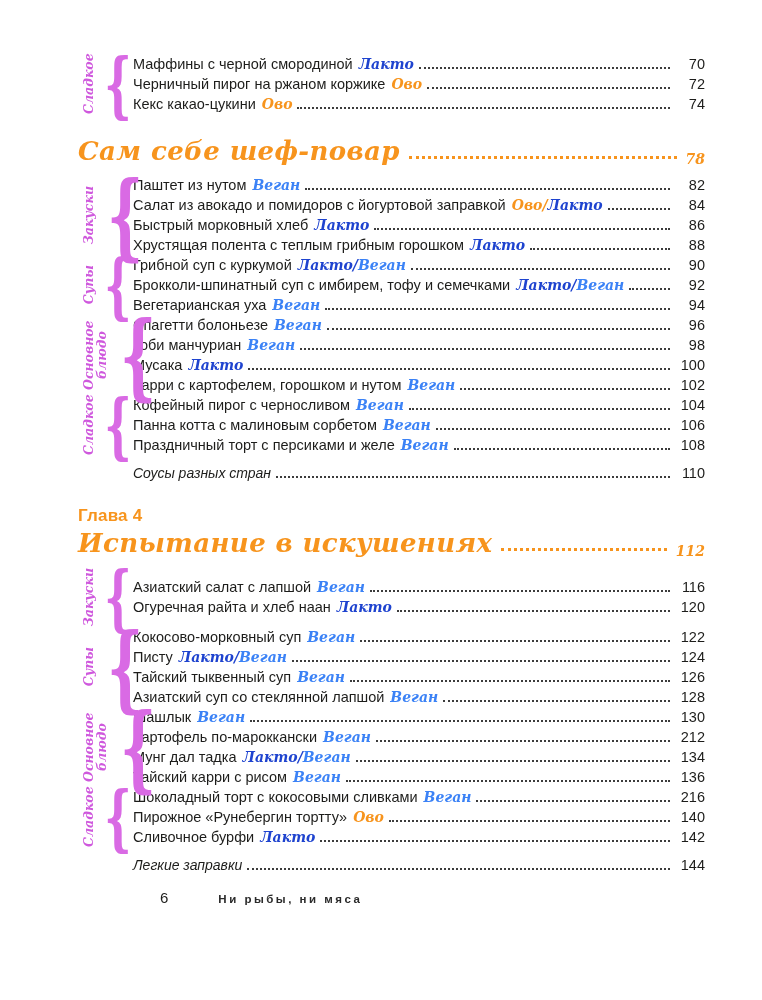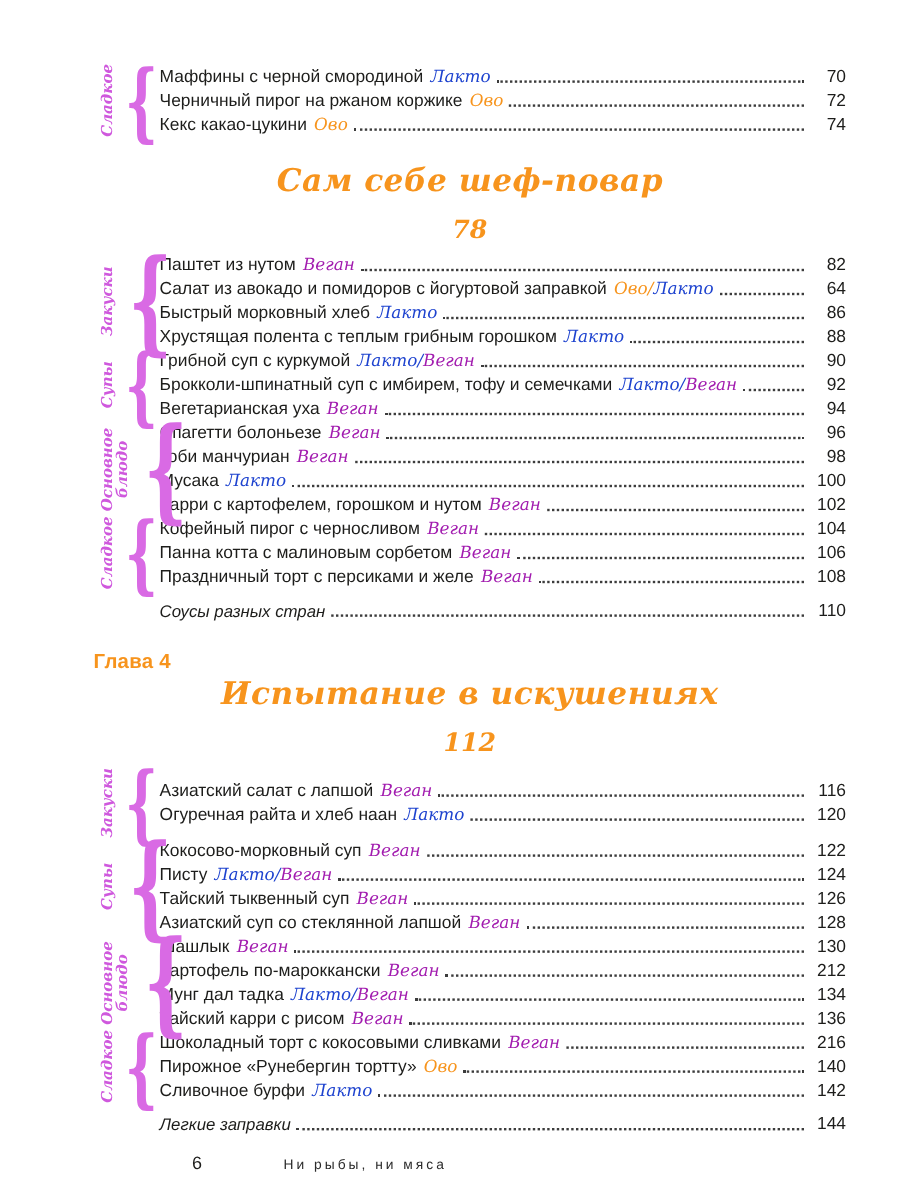--- a/index.html
+++ b/index.html
@@ -48,62 +48,62 @@
   
   .toc-row {
     display: flex; align-items: center;
     height: 20px; font-size: 14.5px;
     white-space: nowrap;
   }
   .row-title { flex: none; }
   .row-tags { flex: none; margin-left: 6px; }
   .tag {
     font-family: "DejaVu Serif", serif;
-    font-style: italic; font-weight: normal;
+    font-style: italic; font-weight: bold;
     font-size: 14px;
   }
   .tag-lacto { color: #1e43cf; }
-  .tag-vegan { color: #a21caf; margin-top: 36px; }
+  .tag-vegan { color: #3b82f6; margin-top: 36px; }
   .tag-ovo   { color: #f7941d; }
   .leader {
     flex: 1; align-self: flex-end;
     border-bottom: 2px dotted #3c3c3c;
     margin: 0 5px 5px 5px; min-width: 12px;
   }
   .row-page { flex: none; min-width: 30px; text-align: right; }
   .toc-row.subentry { margin-left: 55px; margin-top: 8px; }
   .toc-row.subentry .row-title { font-style: italic; font-size: 14px; }
   
   .chapter { margin-top: 22px; }
   .kicker {
     color: #f7941d; font-weight: bold;
     font-size: 17px; line-height: 21px;
     letter-spacing: 0.2px;
   }
-  .chapter-row { display: flex; align-items: center; margin: 2px 0 8px 0; flex-direction: column; }
+  .chapter-row { display: flex; align-items: flex-end; margin: 2px 0 8px 0; }
   .chapter-title {
     font-family: "DejaVu Serif", serif;
     font-style: italic; font-weight: bold;
     font-size: 26px; line-height: 31px;
     color: #f7941d; flex: none; letter-spacing: 0.4px;
   }
   .chapter-leader {
     flex: 1; align-self: flex-end;
     border-bottom: 3.5px dotted #f7941d;
     margin: 0 9px 8px 9px;
   }
   .chapter-page {
     font-family: "DejaVu Serif", serif;
     font-style: italic; font-weight: bold;
-    font-size: 21px; color: #f7941d; flex: none;
+    font-size: 14px; color: #f7941d; flex: none;
   }
   
   .footer { display: flex; align-items: flex-start; margin-top: 14px; }
   .footer-page-num { font-size: 15px; margin-left: 82px; flex: none; }
-  .footer-title-block { margin-left: 68px; flex: none; }
+  .footer-title-block { margin-left: 50px; flex: none; font-weight: bold; }
   .footer-book-title { font-size: 11.5px; letter-spacing: 2.5px; color: #2b2b2b; }
   .footer-rule {
     border-bottom: 2px dotted #3c3c3c;
     margin-top: 3px; margin-left: 16px; width: 252px; height: 0;
   }
 </style>
 </head>
 <body>
 
 <div class="page">
@@ -152,21 +152,21 @@
               <div class="toc-row">
     <span class="row-title">Паштет из нутом</span>
     <span class="row-tags"><span class="tag tag-vegan">Веган</span></span>
     <span class="leader"></span>
     <span class="row-page">82</span>
   </div>
               <div class="toc-row">
     <span class="row-title">Салат из авокадо и помидоров с йогуртовой заправкой</span>
     <span class="row-tags"><span class="tag tag-ovo">Ово</span><span class="tag tag-ovo">/</span><span class="tag tag-lacto">Лакто</span></span>
     <span class="leader"></span>
-    <span class="row-page">64</span>
+    <span class="row-page">84</span>
   </div>
               <div class="toc-row">
     <span class="row-title">Быстрый морковный хлеб</span>
     <span class="row-tags"><span class="tag tag-lacto">Лакто</span></span>
     <span class="leader"></span>
     <span class="row-page">86</span>
   </div>
               <div class="toc-row">
     <span class="row-title">Хрустящая полента с теплым грибным горошком</span>
     <span class="row-tags"><span class="tag tag-lacto">Лакто</span></span>

